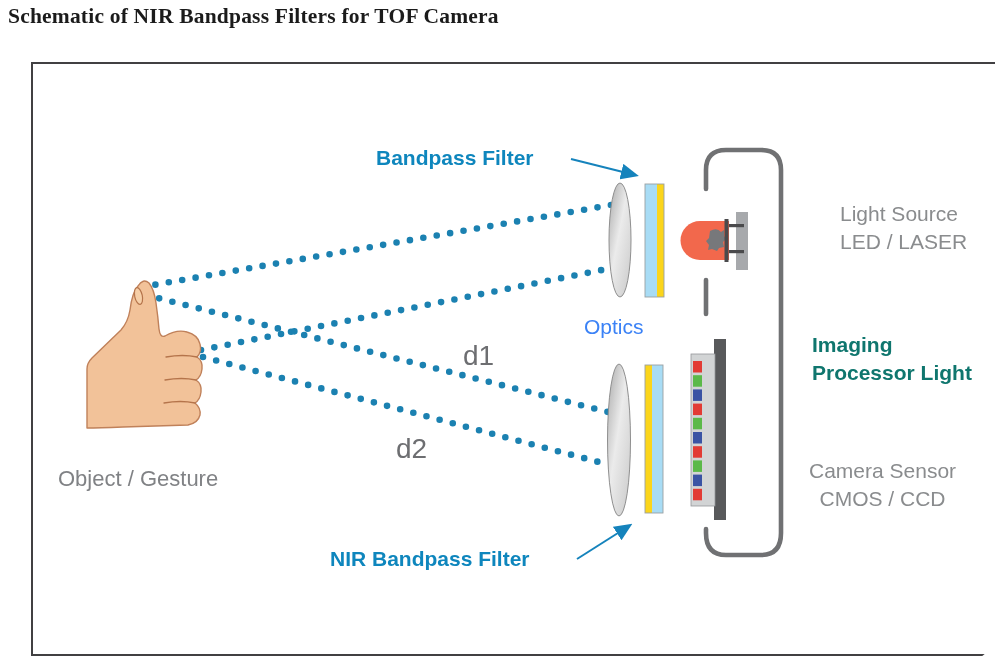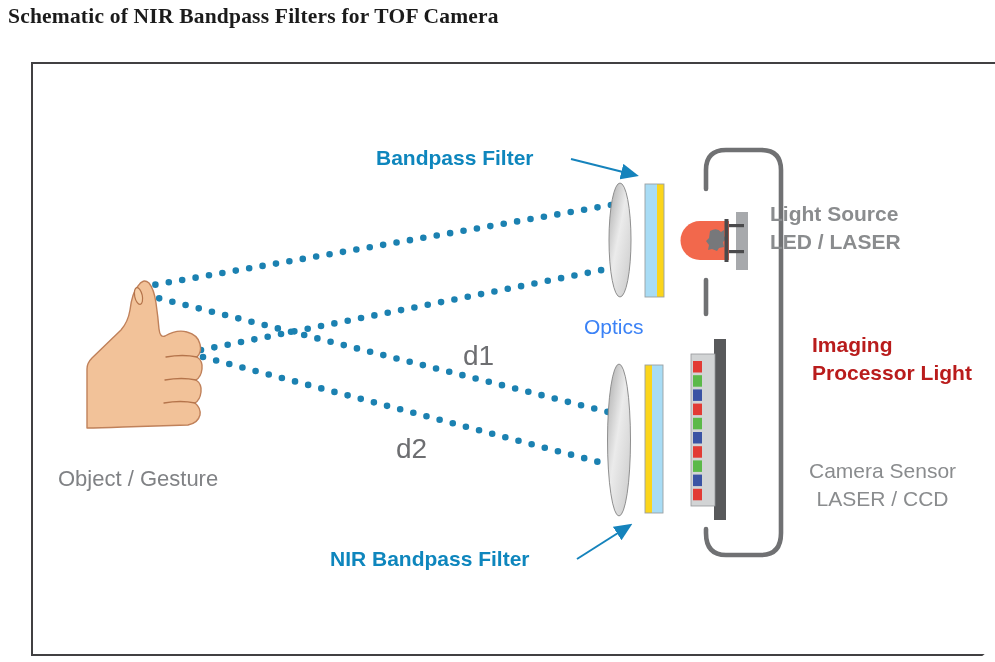--- a/index.html
+++ b/index.html
@@ -7,21 +7,21 @@
         font-family:"Liberation Sans",sans-serif;border-radius:31px;}
   .title{position:absolute;left:8px;top:4px;margin:0;
          font-family:"Liberation Serif",serif;font-weight:bold;
          font-size:21.5px;color:#1b1b1b;letter-spacing:0.2px;}
   .diagram-box{position:absolute;left:7px;top:62px;width:976px;height:590px;
                border:2px solid #414042;background:#ffffff;margin-left:24px;}
   .diagram-box svg{position:absolute;left:0;top:0;}
   .lbl{position:absolute;white-space:nowrap;}
   .lbl-teal{color:#0E86BD;font-weight:bold;font-size:21px;}
   .lbl-gray{color:#8A8C8E;font-size:21px;line-height:28px;}
-  .lbl-gray-bold{color:#b91c1c;font-weight:bold;font-size:21px;line-height:28px;}
+  .lbl-gray-bold{color:#0f766e;font-weight:bold;font-size:21px;line-height:28px;}
   .lbl-optics{color:#3b82f6;font-size:21px;}
   .lbl-d{color:#6D6E71;font-size:28px;}
   .lbl-object{color:#808285;font-size:22px;}
 </style>
 </head>
 <body>
 
 <div class="page">
 
   <h1 class="title">Schematic of NIR Bandpass Filters for TOF Camera</h1>
@@ -123,29 +123,29 @@
     <div class="lbl lbl-optics" style="left:551px;top:251px;">Optics</div>
 
     <div class="lbl lbl-d" style="left:430px;top:276px;">d1</div>
 
     <div class="lbl lbl-d" style="left:363px;top:369px;text-align:right;">d2</div>
 
     <div class="lbl lbl-object" style="left:25px;top:402px;">Object / Gesture</div>
 
     <div class="lbl lbl-teal" style="left:297px;top:483px;">NIR Bandpass Filter</div>
 
-    <div class="lbl lbl-gray" style="left:737px;top:136px;font-weight:bold;">
+    <div class="lbl lbl-gray" style="left:807px;top:136px;">
       <span style="display:block">Light Source</span>
       <span style="display:block">LED / LASER</span>
     </div>
 
     <div class="lbl lbl-gray-bold" style="left:779px;top:267px;">
       <span style="display:block">Imaging</span>
       <span style="display:block">Processor Light</span>
     </div>
 
     <div class="lbl lbl-gray" style="left:776px;top:393px;text-align:center;">
       <span style="display:block">Camera Sensor</span>
-      <span style="display:block">LASER / CCD</span>
+      <span style="display:block">CMOS / CCD</span>
     </div>
 
   </div>
 </div>
 
 </body></html>

